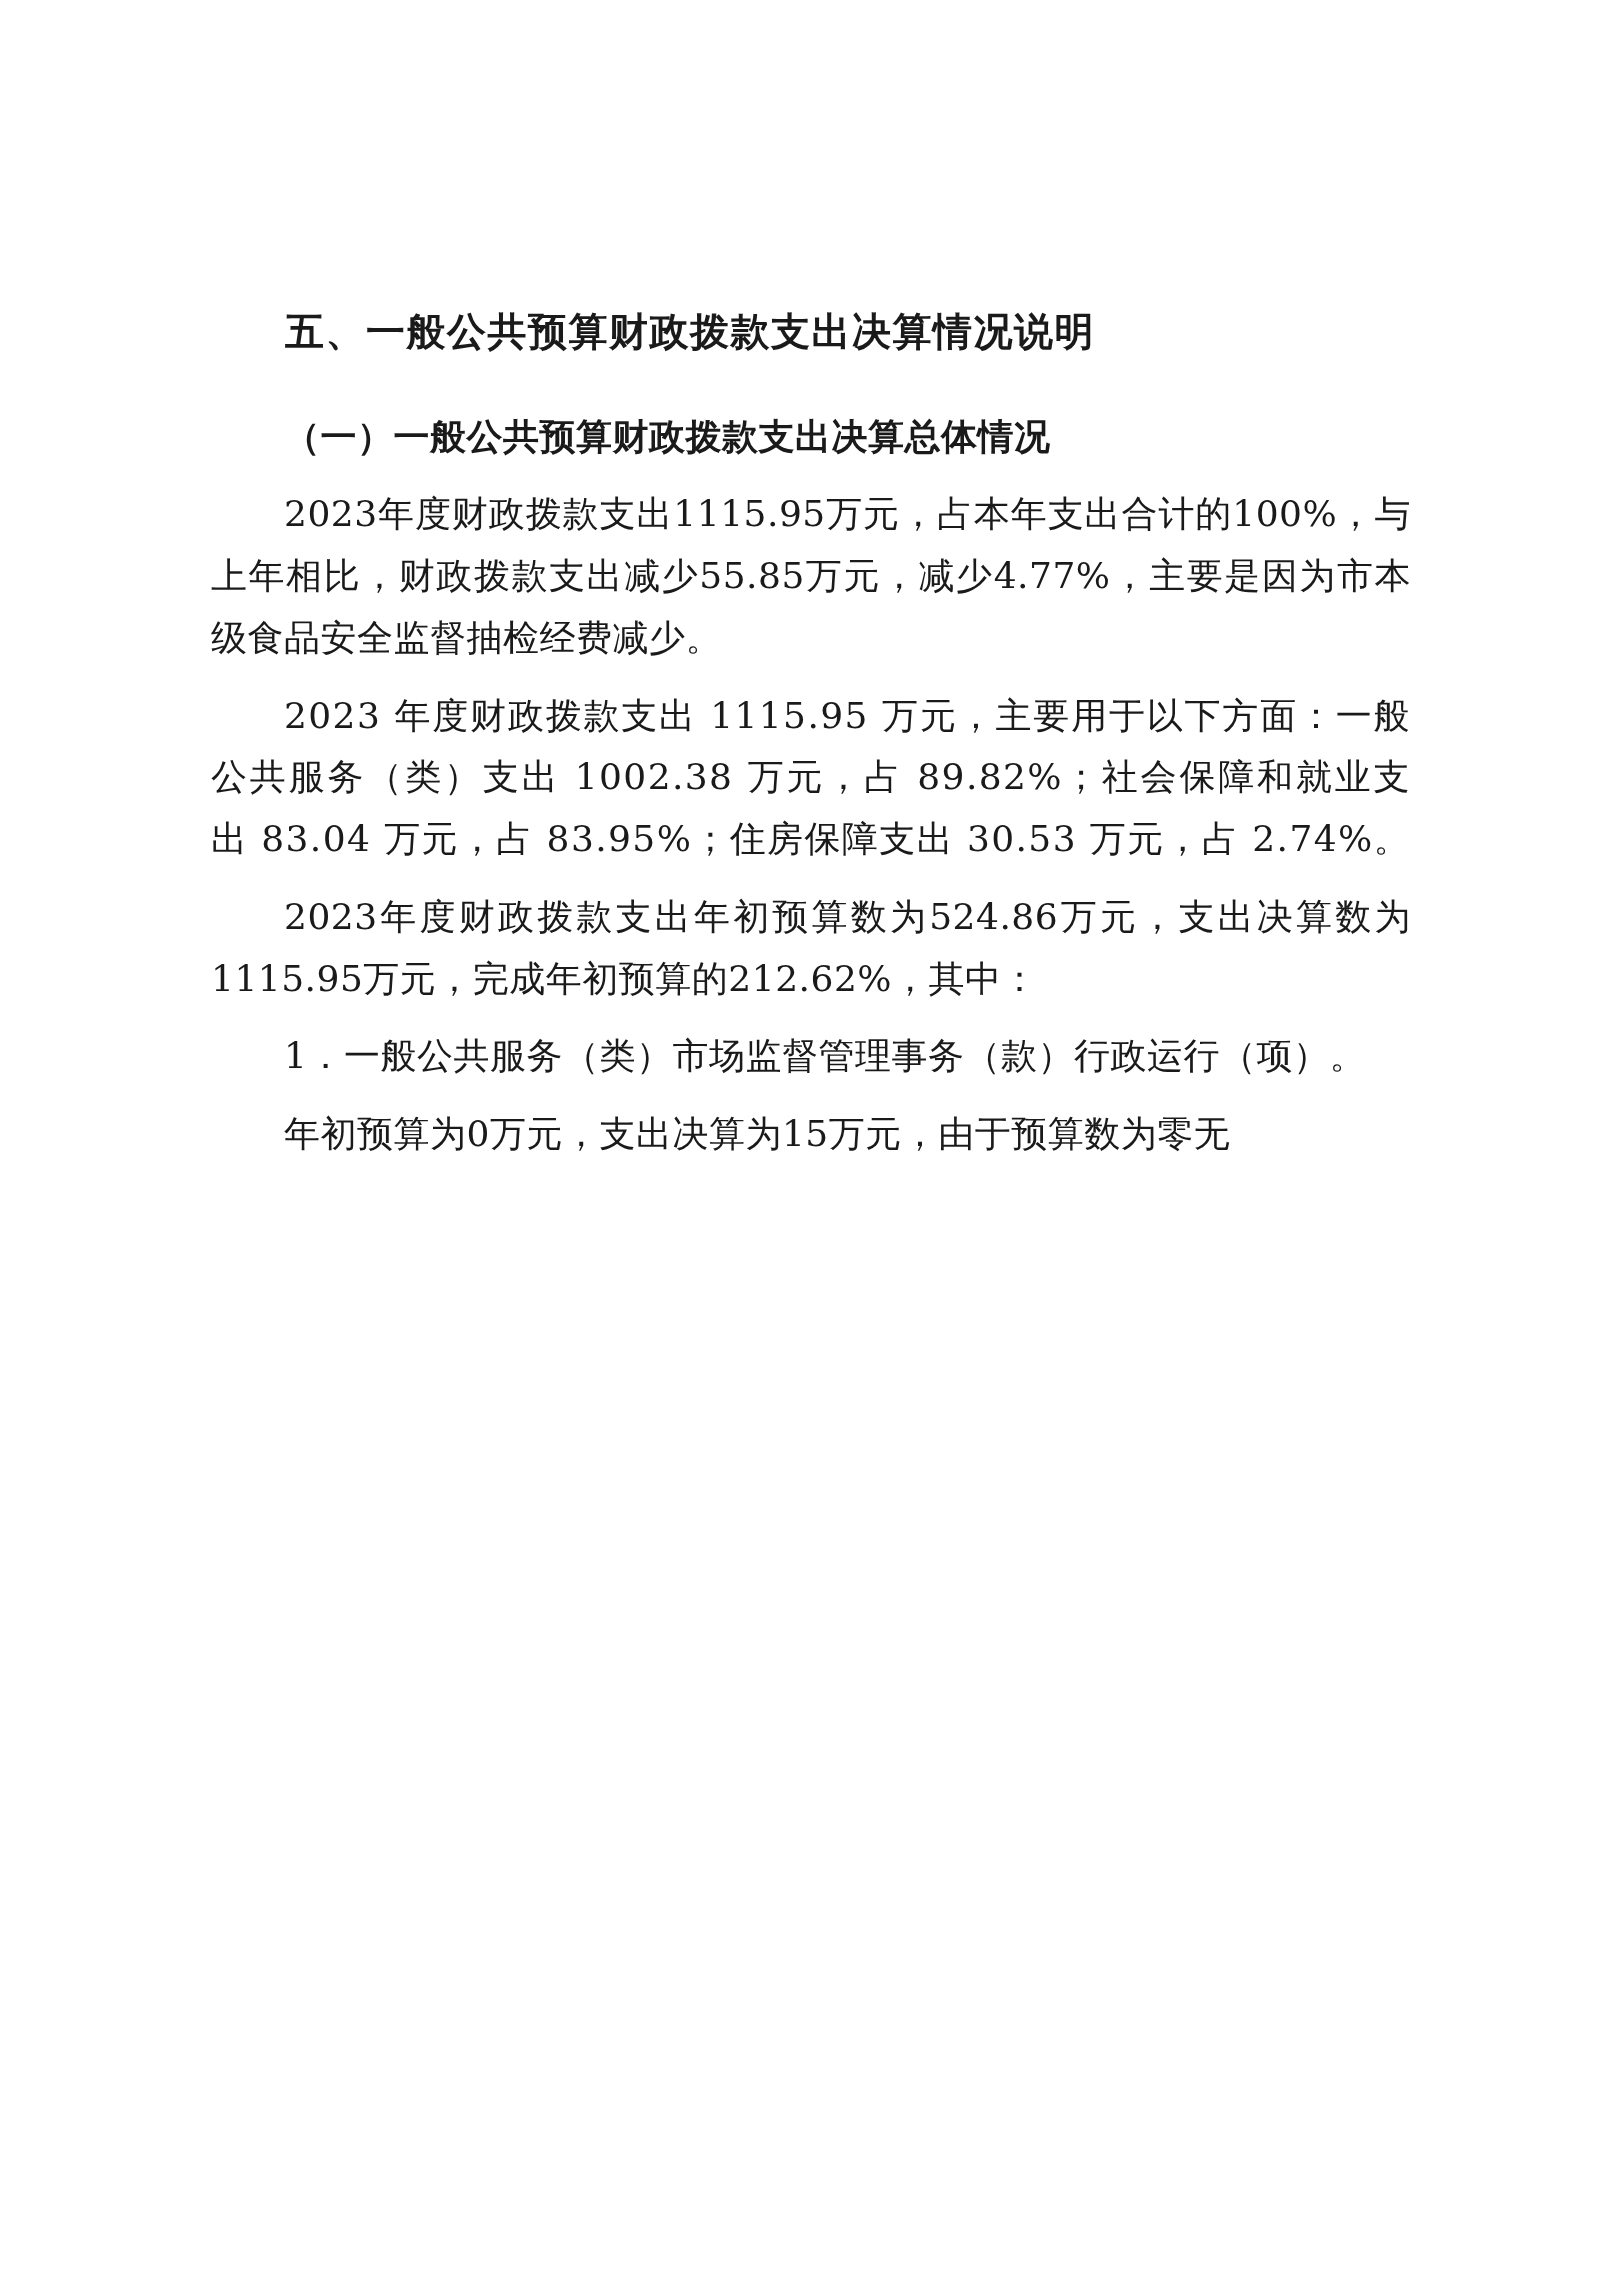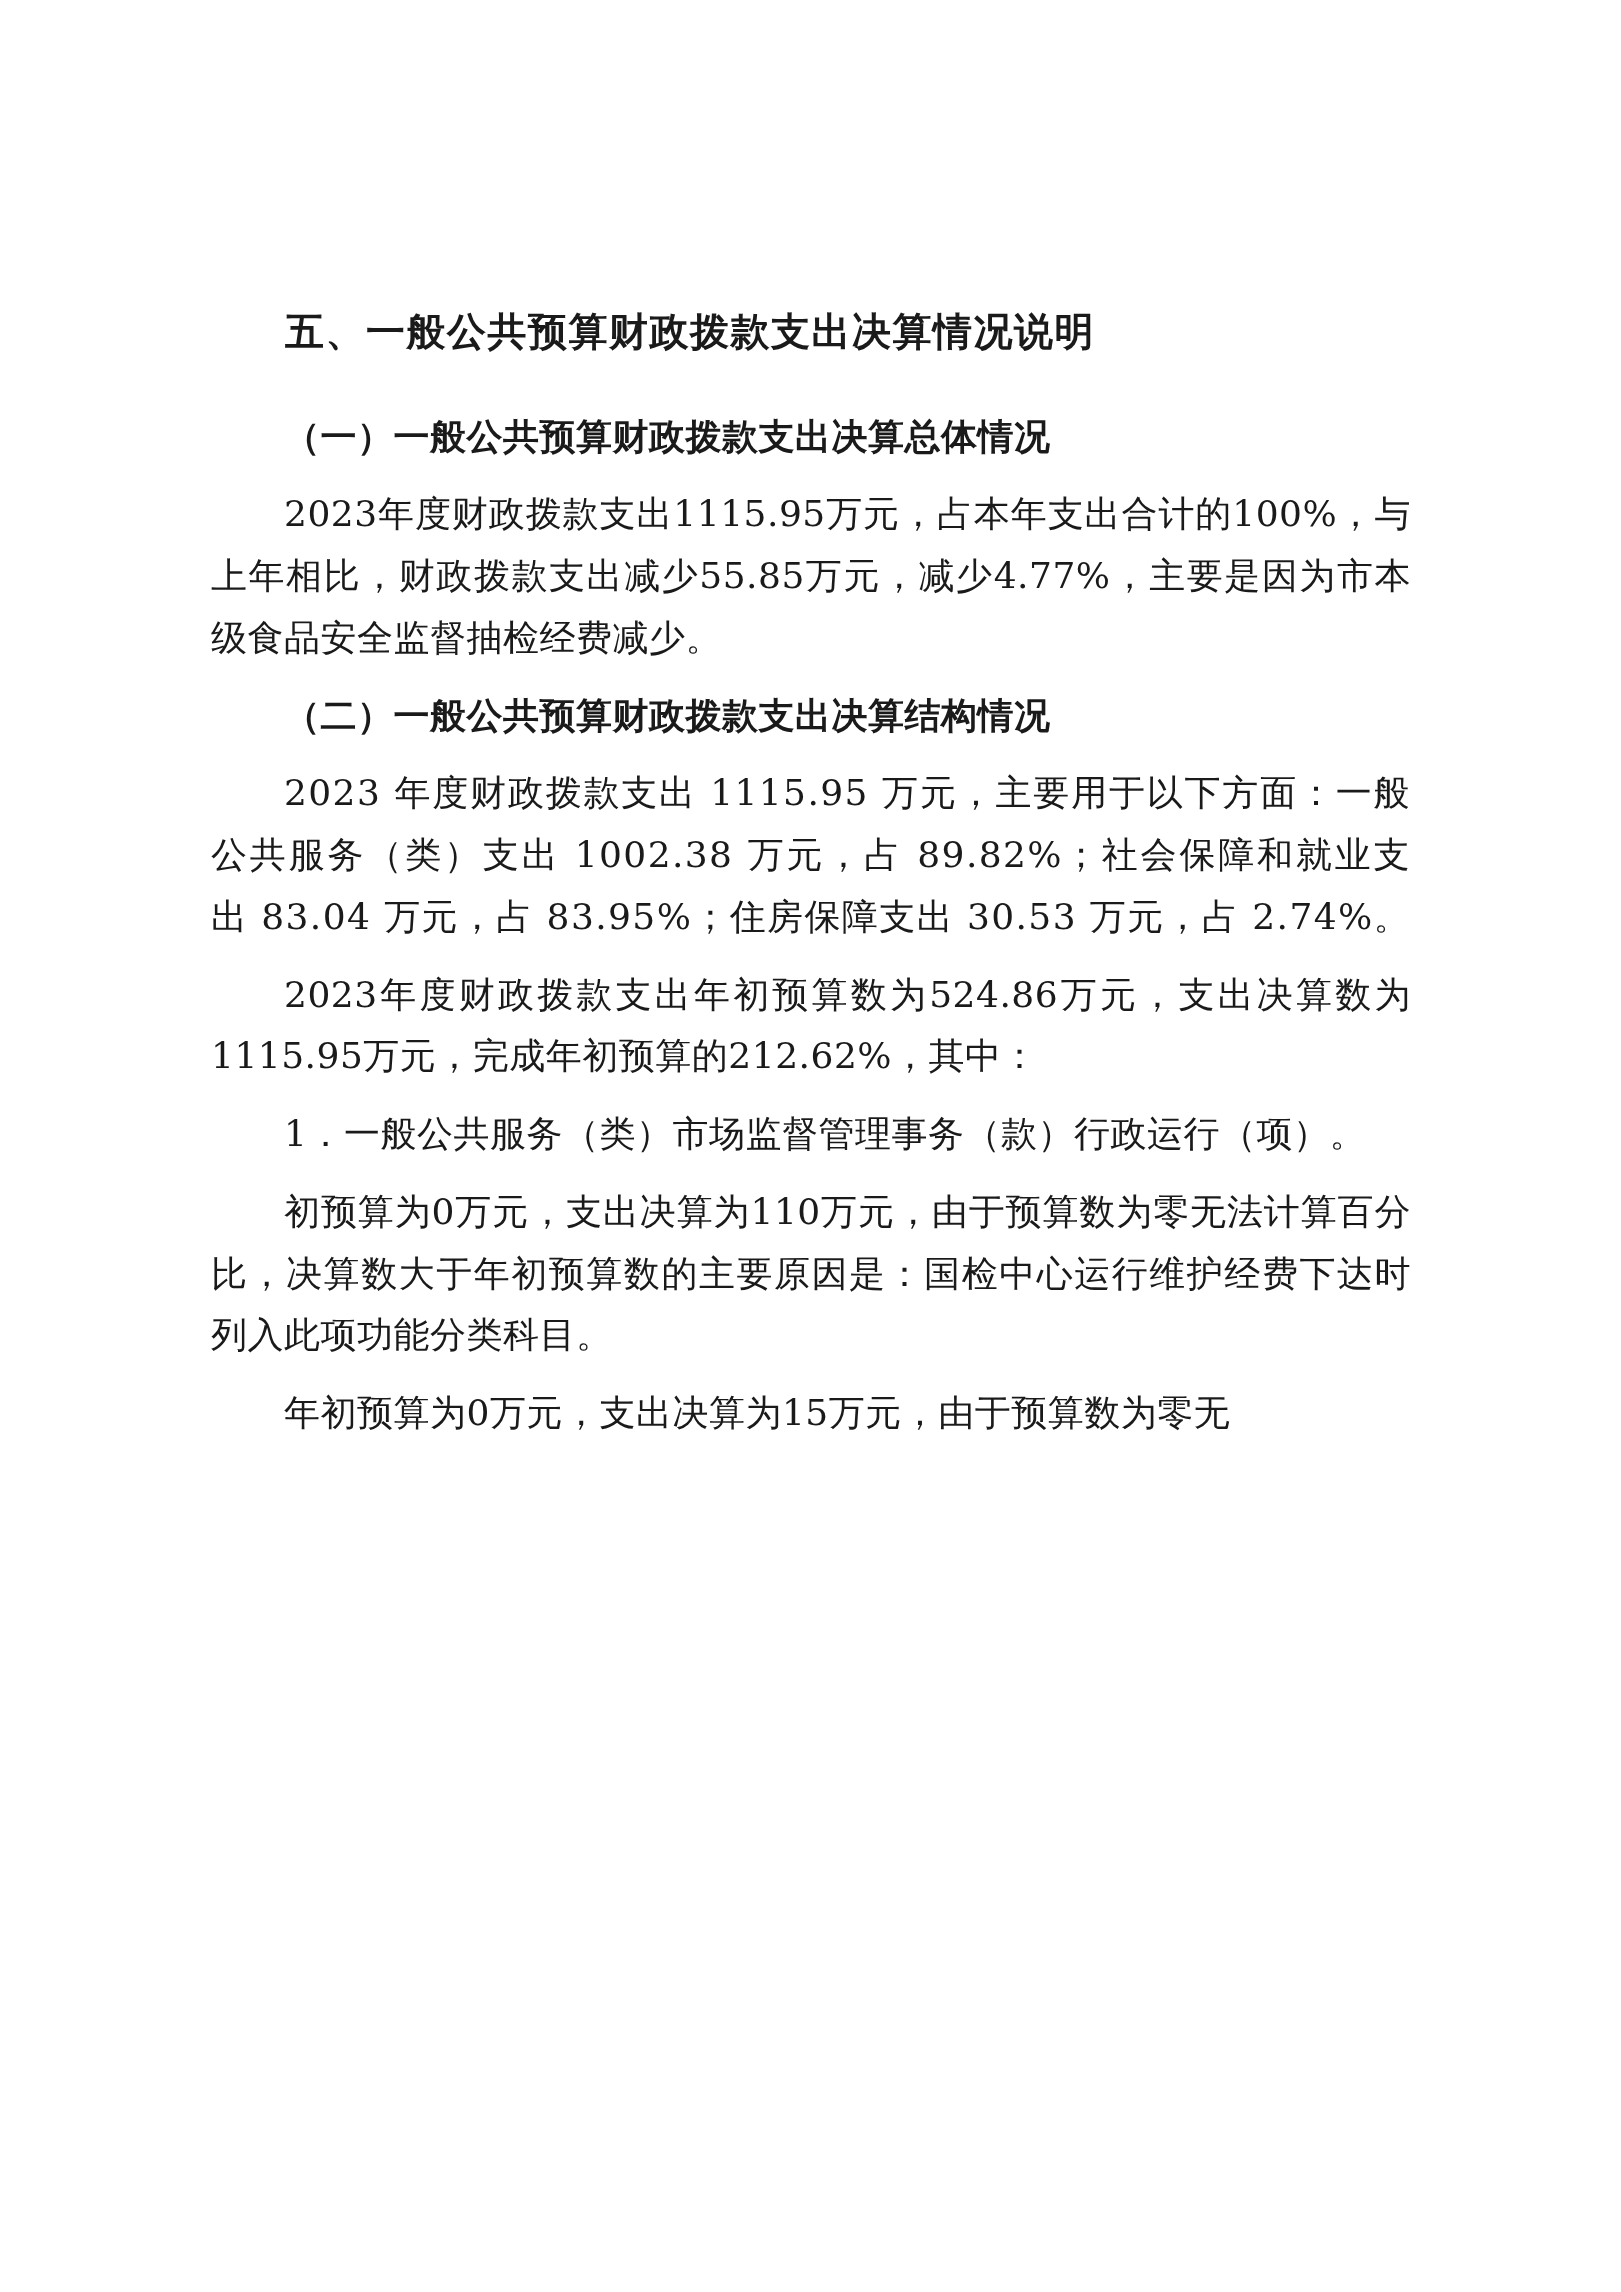--- a/index.html
+++ b/index.html
@@ -59,29 +59,27 @@
 
 <div class="page">
   <div class="doc-body">
 
     <h1 class="section-title">五、一般公共预算财政拨款支出决算情况说明</h1>
 
     <p class="sub-title">（一）一般公共预算财政拨款支出决算总体情况</p>
 
     <p class="para">2023年度财政拨款支出1115.95万元，占本年支出合计的100%，与上年相比，财政拨款支出减少55.85万元，减少4.77%，主要是因为市本级食品安全监督抽检经费减少。</p>
 
-    <p class="sub-title">（二）一般公共预算财政拨款支出决算结构情况</p>
 
     <p class="para loose">2023 年度财政拨款支出 1115.95 万元，主要用于以下方面：一般公共服务（类）支出 1002.38 万元，占 89.82%；社会保障和就业支出 83.04 万元，占 83.95%；住房保障支出 30.53 万元，占 2.74%。</p>
 
 
     <p class="para">2023年度财政拨款支出年初预算数为524.86万元，支出决算数为1115.95万元，完成年初预算的212.62%，其中：</p>
 
     <p class="para">1．一般公共服务（类）市场监督管理事务（款）行政运行（项）。</p>
 
-    <p class="para">初预算为0万元，支出决算为110万元，由于预算数为零无法计算百分比，决算数大于年初预算数的主要原因是：国检中心运行维护经费下达时列入此项功能分类科目。</p>
 
 
     <p class="para">年初预算为0万元，支出决算为15万元，由于预算数为零无</p>
 
   </div>
 </div>
 
 
 </body></html>

